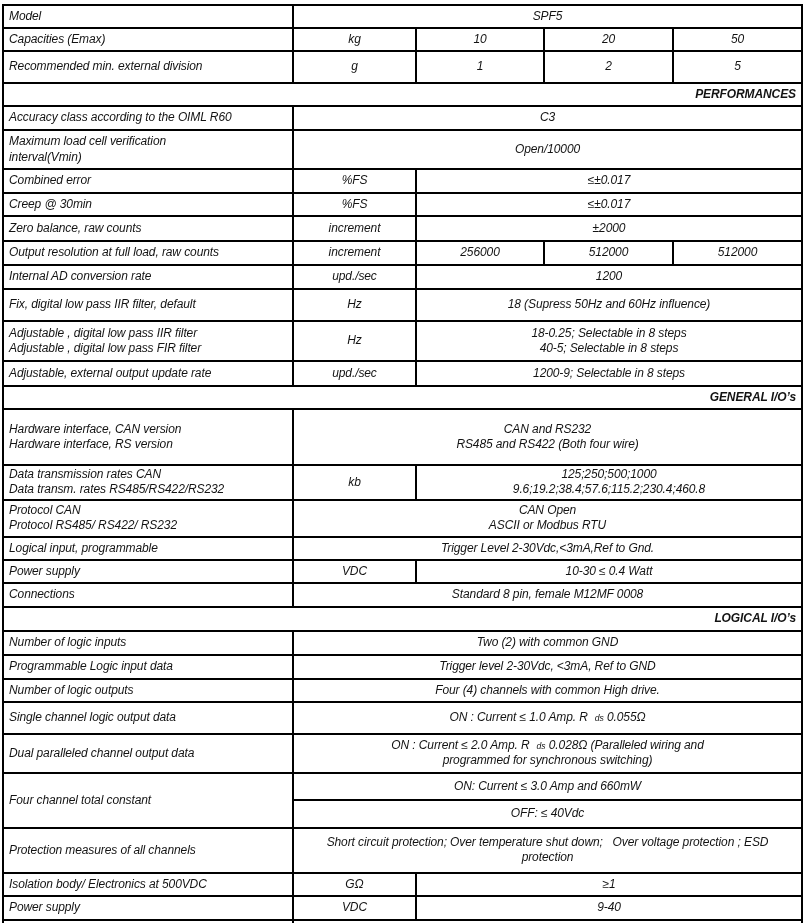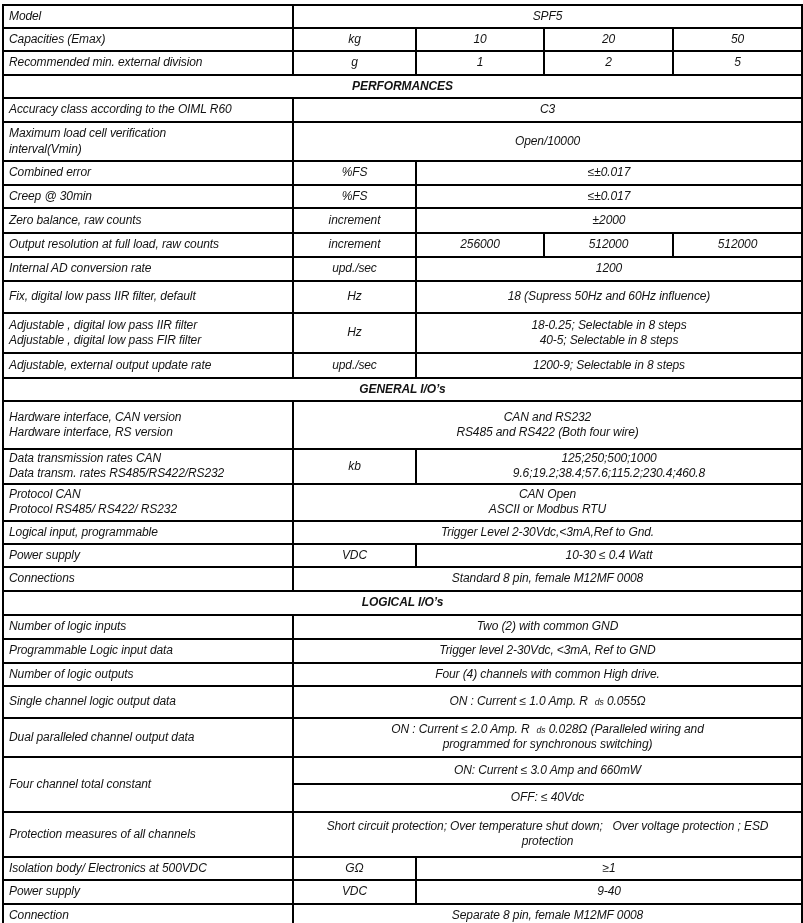--- a/index.html
+++ b/index.html
@@ -38,21 +38,21 @@
     text-align: left;
     padding-left: 8px;
   }
   td.unit, td.val {
     text-align: center;
     margin-left: 16px;
   }
   td.sec {
     font-weight: bold;
     font-size: 13px;
-    text-align: center;
+    text-align: right;
     padding-left: 8px;
     letter-spacing: 0;
   }
   .sub {
     font-size: 0.72em;
     padding-left: 7px;
   }
 </style>
 </head>
 <body>
@@ -74,21 +74,21 @@
     </tr>
 
     <tr style="height:23px">
       <td class="lbl">Capacities (Emax)</td>
       <td class="unit">kg</td>
       <td class="val">10</td>
       <td class="val">20</td>
       <td class="val">50</td>
     </tr>
 
-    <tr style="height:24px">
+    <tr style="height:32px">
       <td class="lbl">Recommended min. external division</td>
       <td class="unit">g</td>
       <td class="val">1</td>
       <td class="val">2</td>
       <td class="val">5</td>
     </tr>
 
     <tr style="height:23px">
       <td class="sec" colspan="5">PERFORMANCES</td>
     </tr>
@@ -153,21 +153,21 @@
     <tr style="height:25px">
       <td class="lbl">Adjustable, external output update rate</td>
       <td class="unit">upd./sec</td>
       <td class="val" colspan="3">1200-9; Selectable in 8 steps</td>
     </tr>
 
     <tr style="height:23px">
       <td class="sec" colspan="5">GENERAL I/O’s</td>
     </tr>
 
-    <tr style="height:48px">
+    <tr style="height:56px">
       <td class="lbl">Hardware interface, CAN version
 Hardware interface, RS version</td>
       <td class="val" colspan="4">CAN and RS232
 RS485 and RS422 (Both four wire)</td>
     </tr>
 
     <tr style="height:28px">
       <td class="lbl">Data transmission rates CAN
 Data transm. rates RS485/RS422/RS232</td>
       <td class="unit">kb</td>

